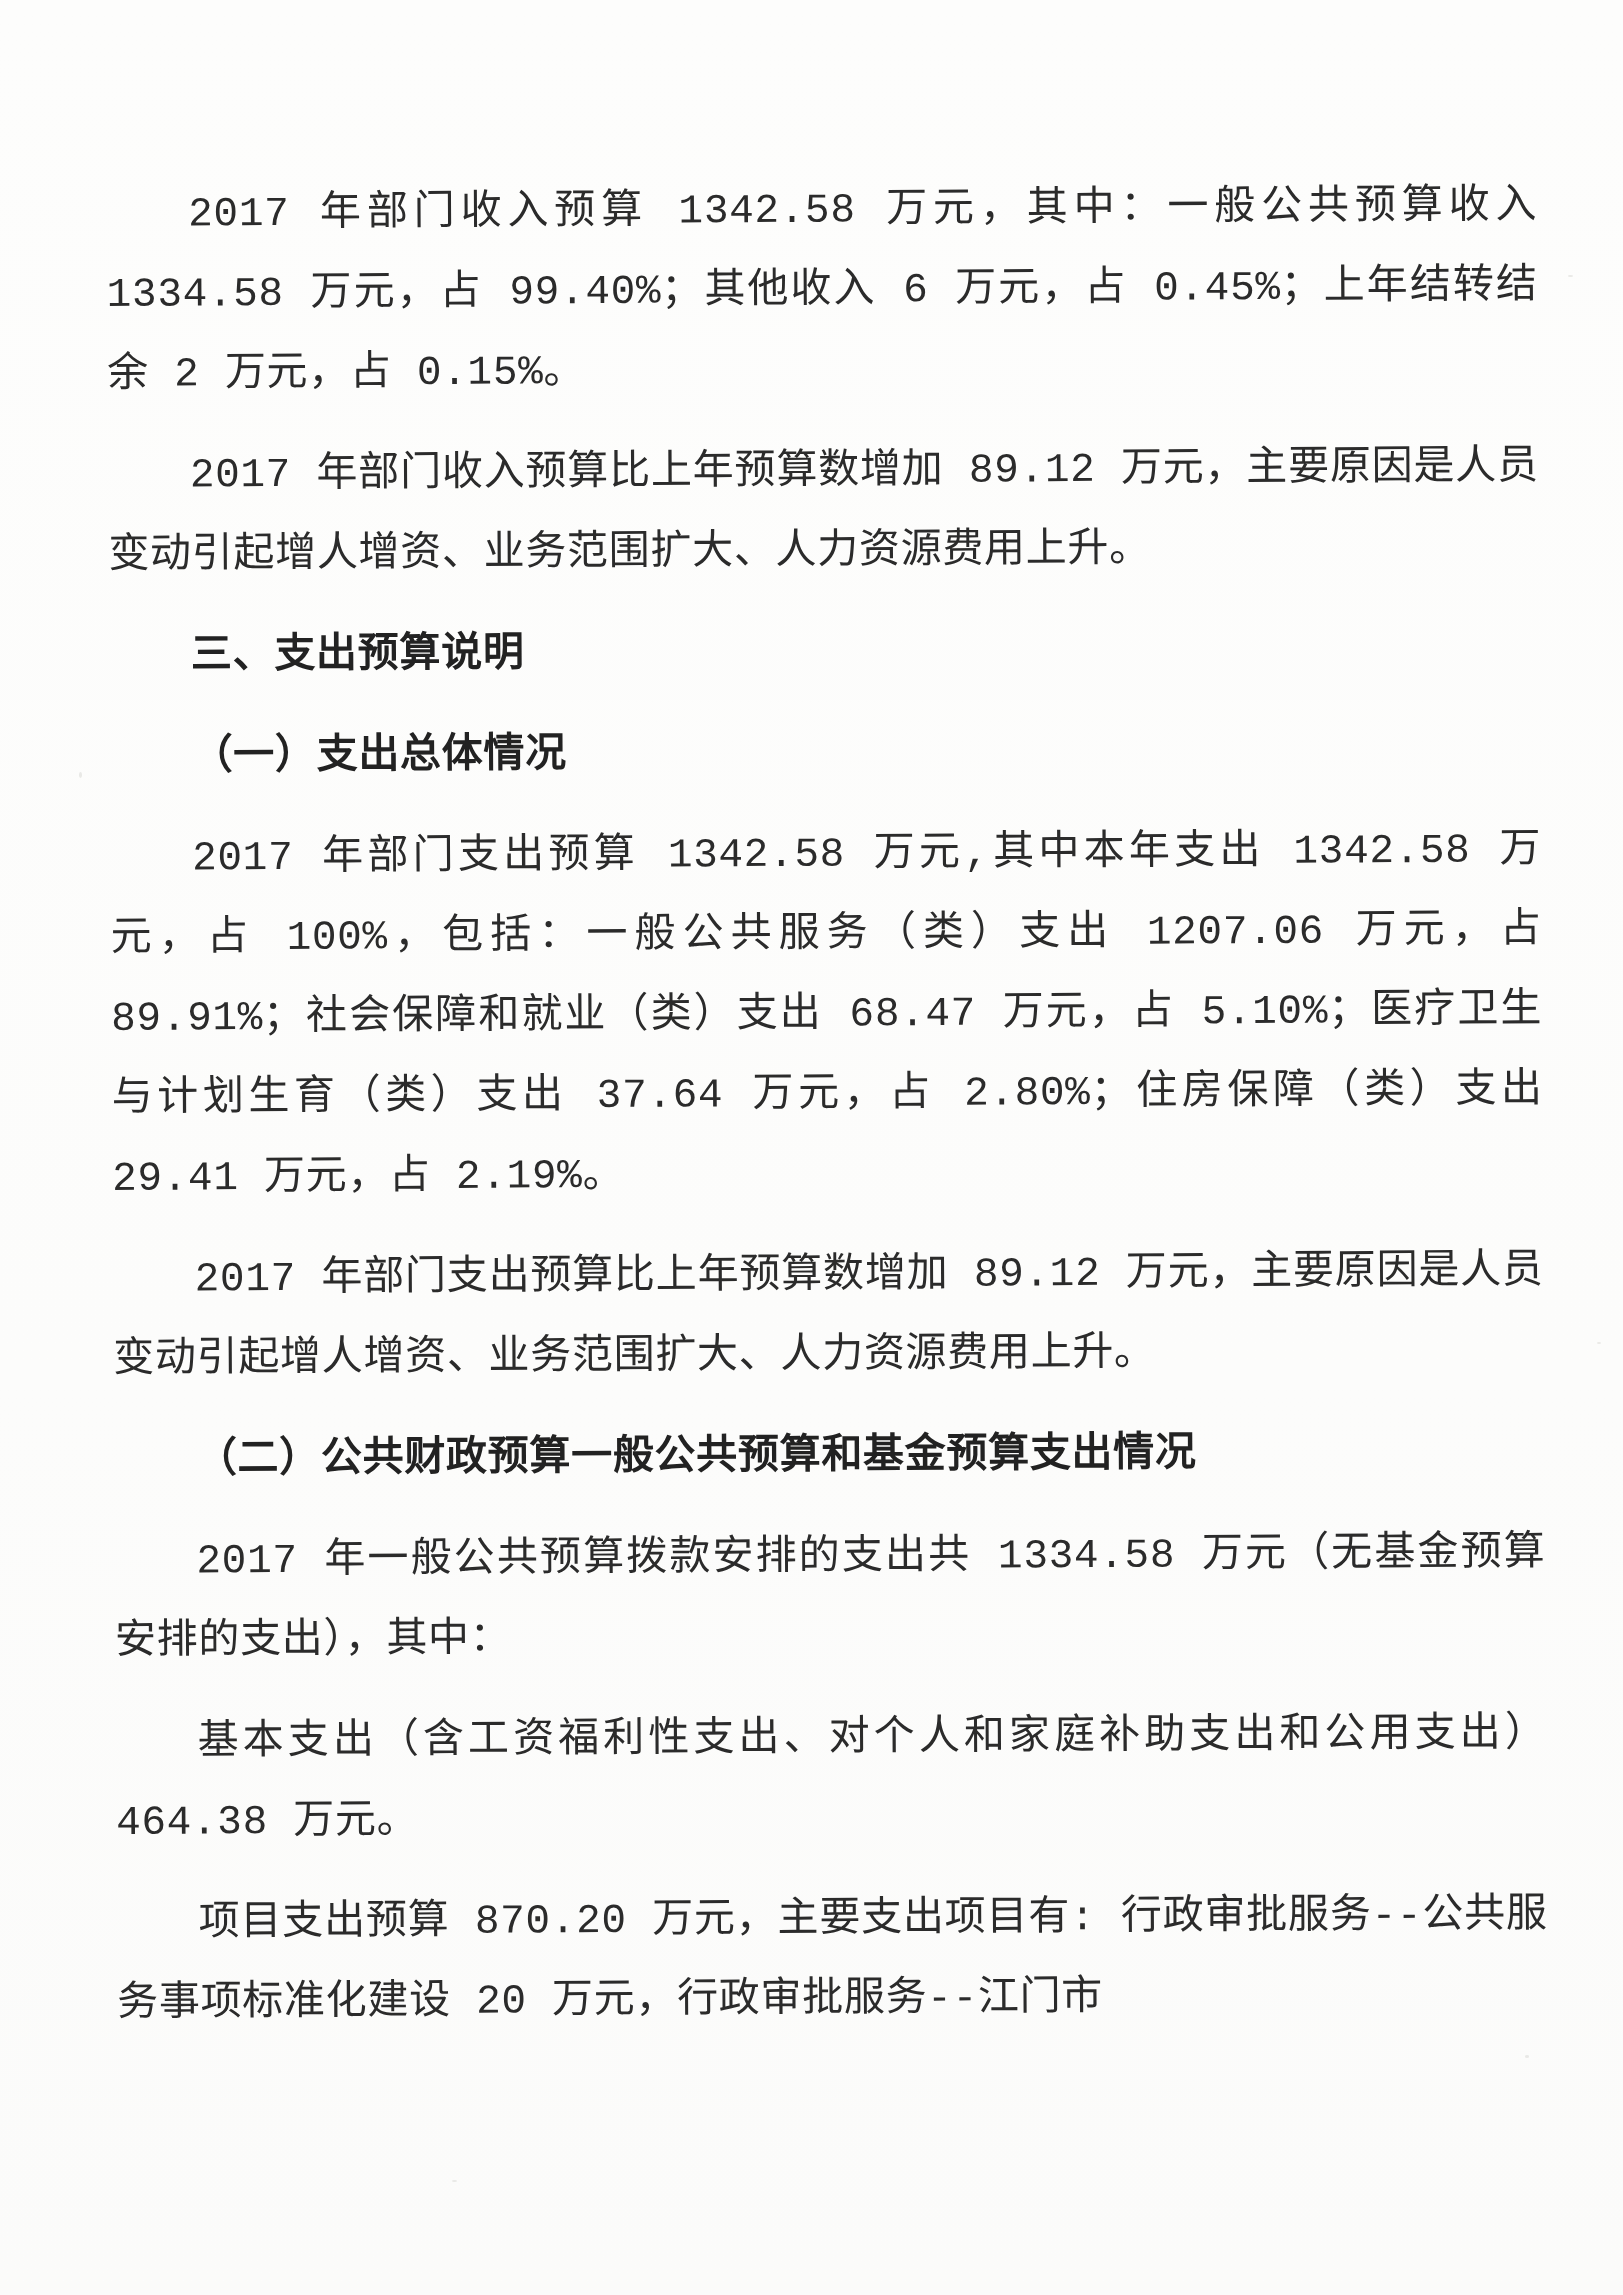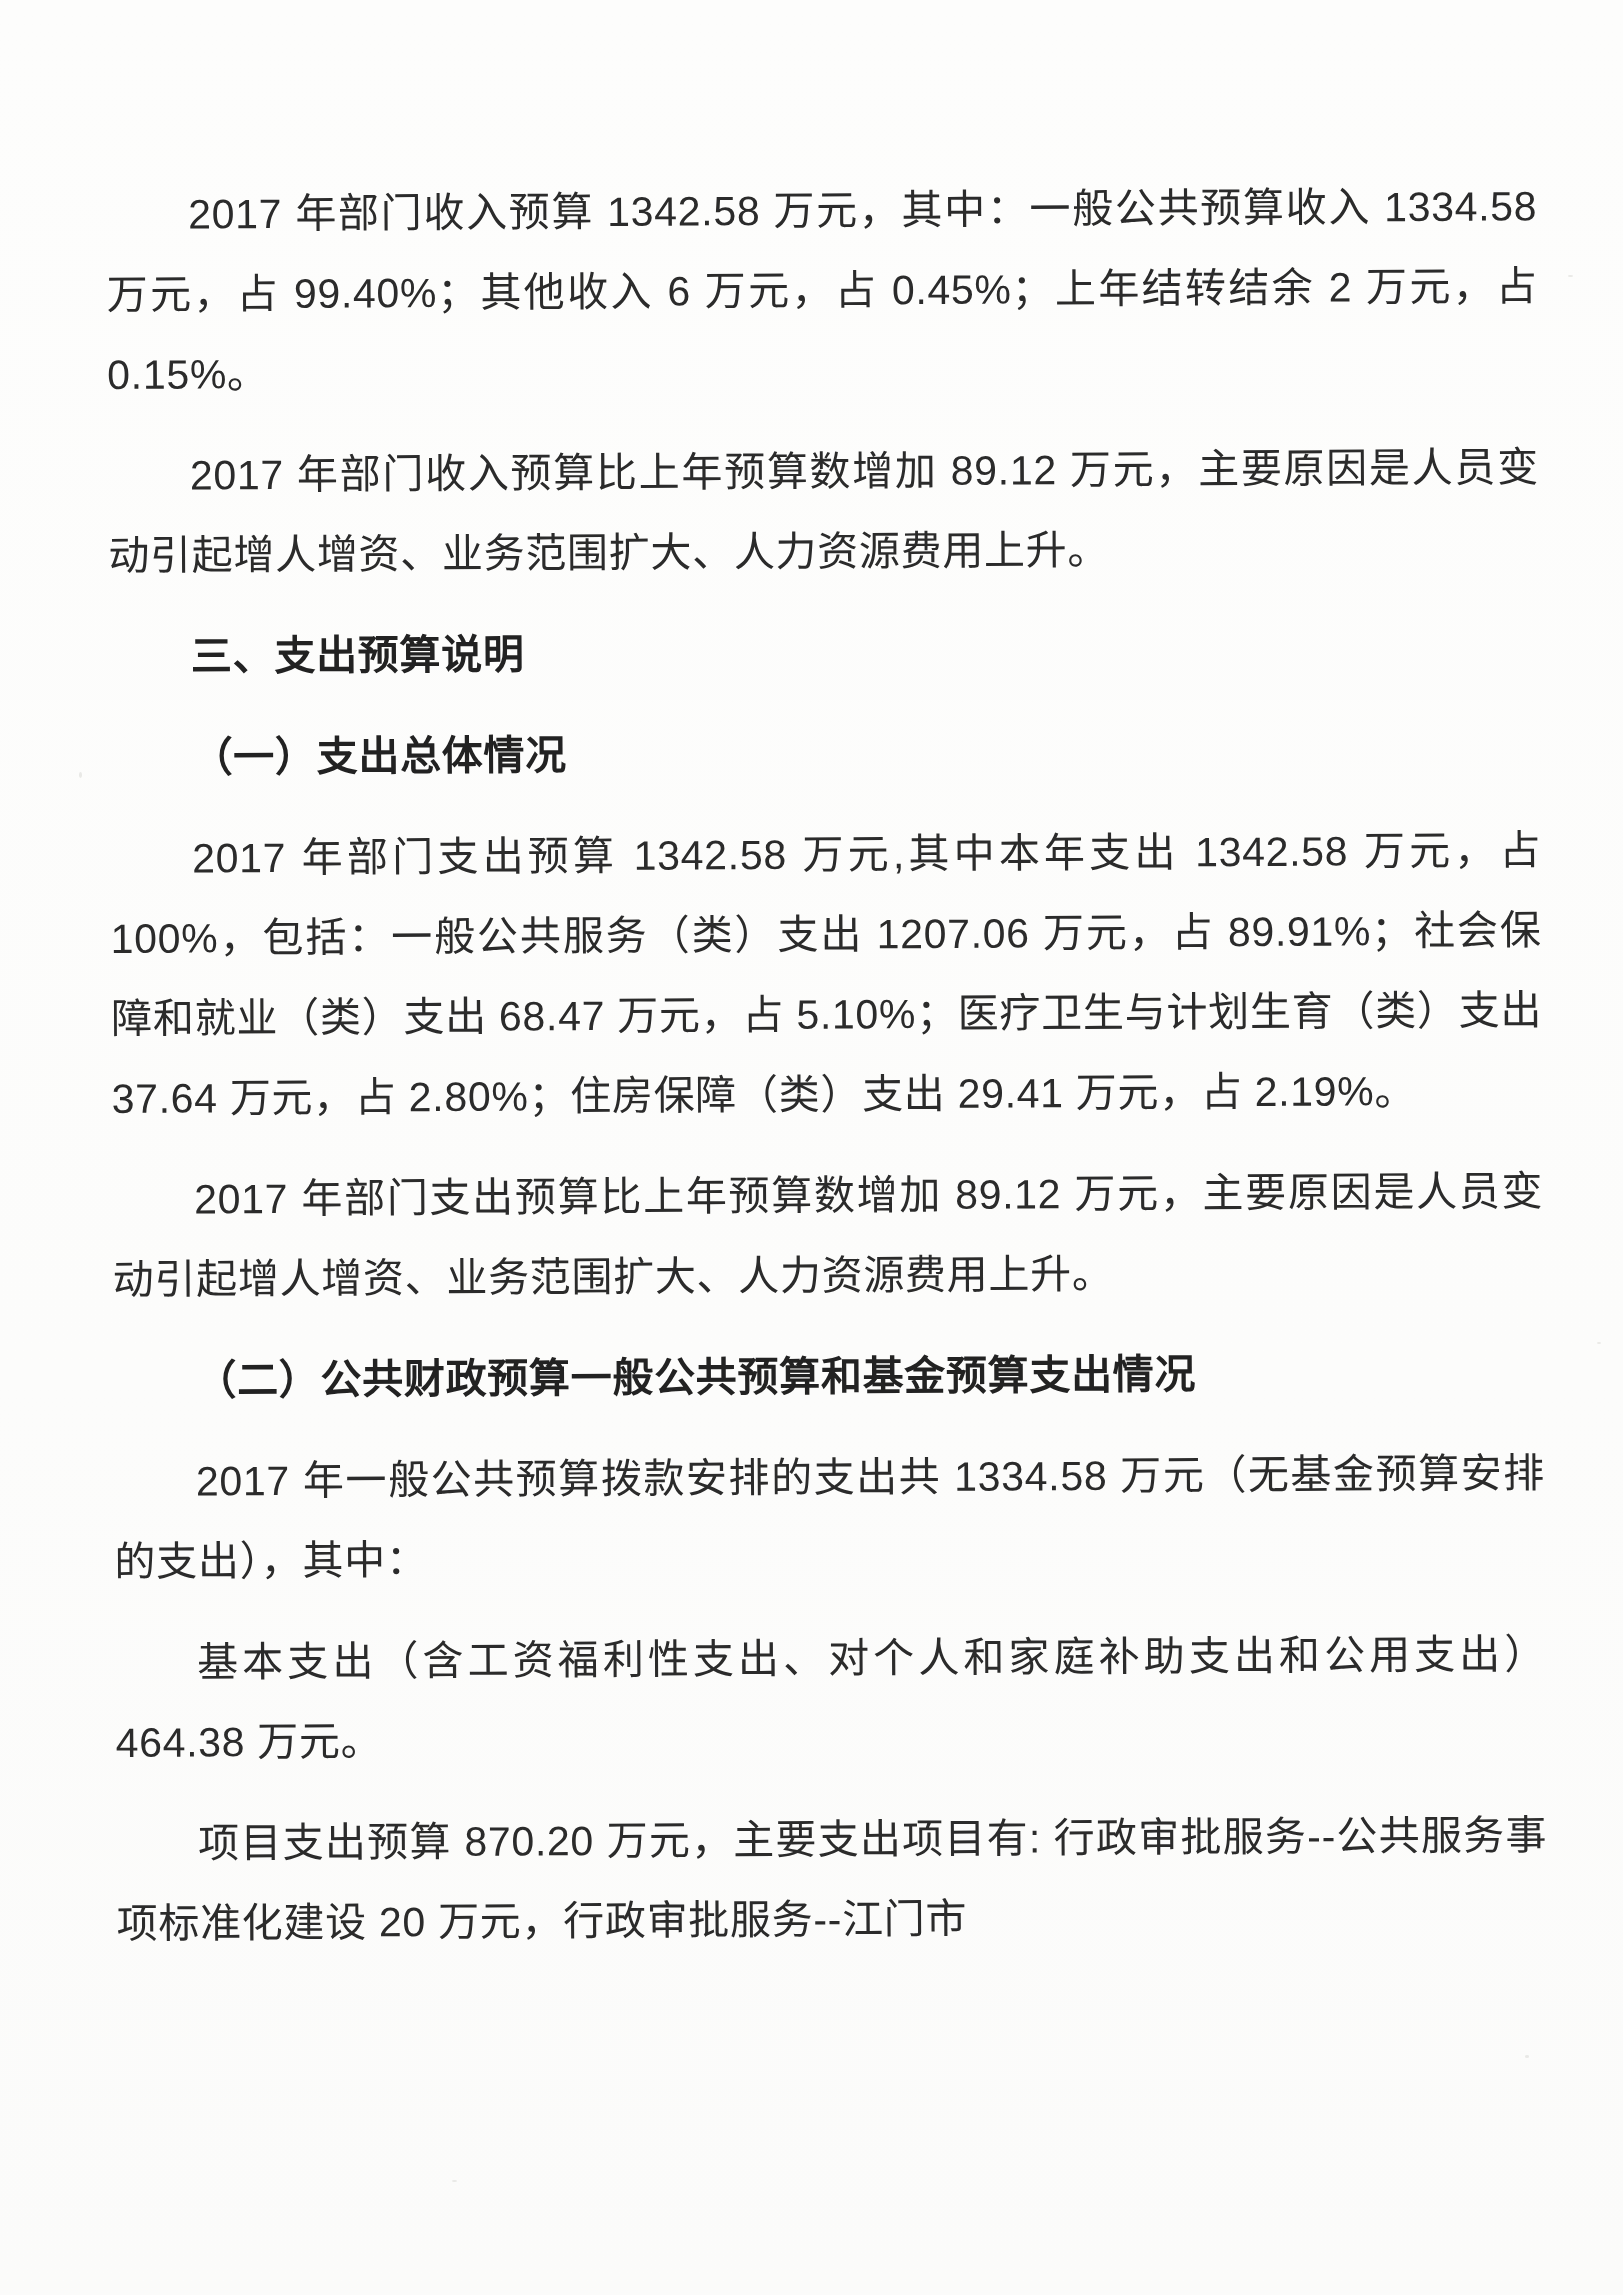--- a/index.html
+++ b/index.html
@@ -6,21 +6,21 @@
     margin: 0;
     padding: 0;
     background: #ffffff;
   }
   .page {
     position: relative;
     width: 1623px;
     height: 2295px;
     background: linear-gradient(180deg, #fdfdfc 0%, #fcfcfb 60%, #fbfbfa 100%);
     overflow: hidden;
-    font-family: Liberation Sans, sans-serif;
+    font-family: Liberation Mono, monospace;
   }
   .content {
     position: absolute;
     left: 106px;
     top: 175px;
     width: 1431px;
     color: #2b2b2b;
     font-size: 41px;
     line-height: 80px;
     text-align: justify;

